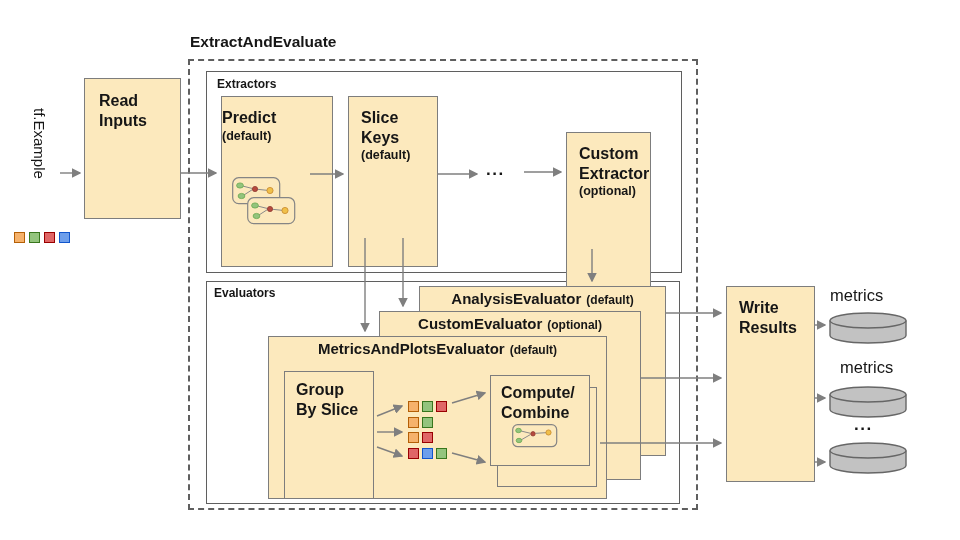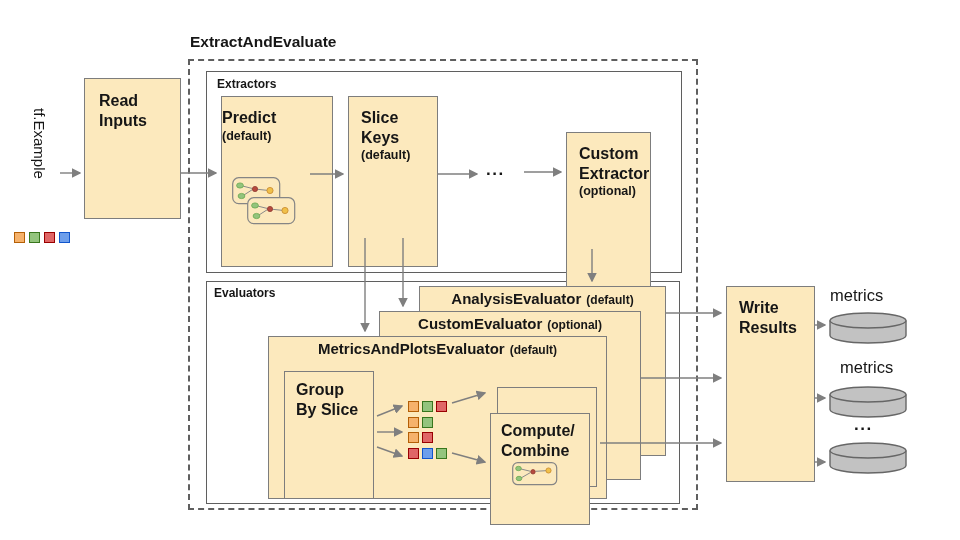--- a/index.html
+++ b/index.html
@@ -121,21 +121,21 @@
   </div>
 
   <div class="abs" style="left:408px;top:401px;z-index:6;">
       <div class="sq-row"><span class="sq" style="background: rgb(246, 178, 107); border-color: rgb(180, 95, 6);"></span><span class="sq" style="background: rgb(147, 196, 125); border-color: rgb(56, 118, 29);"></span><span class="sq" style="background: rgb(224, 102, 102); border-color: rgb(153, 0, 0);"></span></div>
       <div class="sq-row"><span class="sq" style="background: rgb(246, 178, 107); border-color: rgb(180, 95, 6);"></span><span class="sq" style="background: rgb(147, 196, 125); border-color: rgb(56, 118, 29);"></span></div>
       <div class="sq-row"><span class="sq" style="background: rgb(246, 178, 107); border-color: rgb(180, 95, 6);"></span><span class="sq" style="background: rgb(224, 102, 102); border-color: rgb(153, 0, 0);"></span></div>
       <div class="sq-row"><span class="sq" style="background: rgb(224, 102, 102); border-color: rgb(153, 0, 0);"></span><span class="sq" style="background: rgb(109, 158, 235); border-color: rgb(17, 85, 204);"></span><span class="sq" style="background: rgb(147, 196, 125); border-color: rgb(56, 118, 29);"></span></div>
     </div>
 
   <div class="abs tan" style="left:497px;top:387px;width:100px;height:100px;z-index:6;"></div>
-  <div class="abs tan" style="left:490px;top:375px;width:100px;height:112px;padding:7px 2px 0 10px;z-index:7;margin-top:38px;">
+  <div class="abs tan" style="left:490px;top:375px;width:100px;height:91px;padding:7px 2px 0 10px;z-index:7;">
     <div class="box-title pre">Compute/
 Combine</div>
     <svg class="abs" style="left:21px;top:48px;" width="46" height="25" viewBox="0 0 46 25">
       <rect class="mini-rect" x="0.7" y="0.7" width="44" height="22" rx="5"></rect>
       <line class="mini-edge" x1="9" y1="7" x2="18.5" y2="9.3"></line>
       <line class="mini-edge" x1="9" y1="16" x2="18.5" y2="10.5"></line>
       <line class="mini-edge" x1="23.5" y1="9.3" x2="34" y2="8.7"></line>
       <ellipse class="node-green" cx="6.5" cy="6.5" rx="2.8" ry="2.2"></ellipse>
       <ellipse class="node-green" cx="7" cy="16.5" rx="2.8" ry="2.2"></ellipse>
       <circle class="node-red" cx="21" cy="9.8" r="2.2"></circle>

